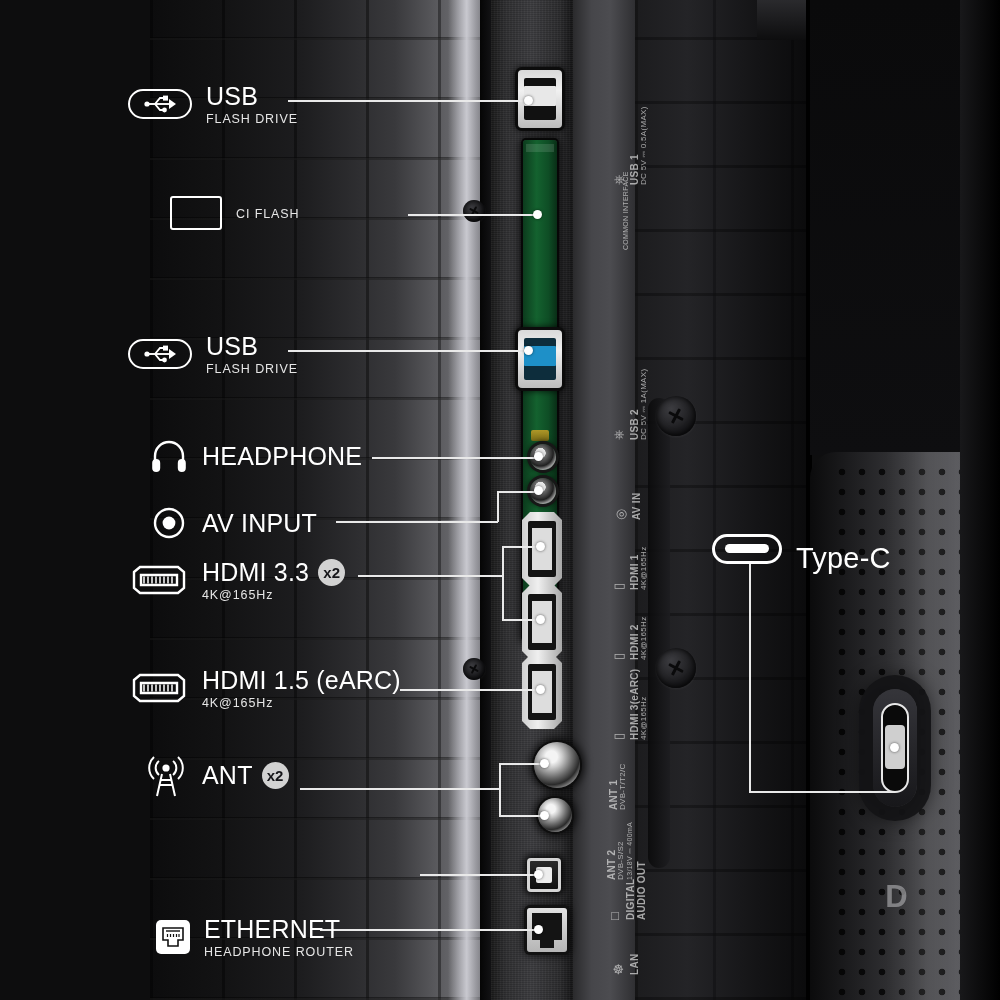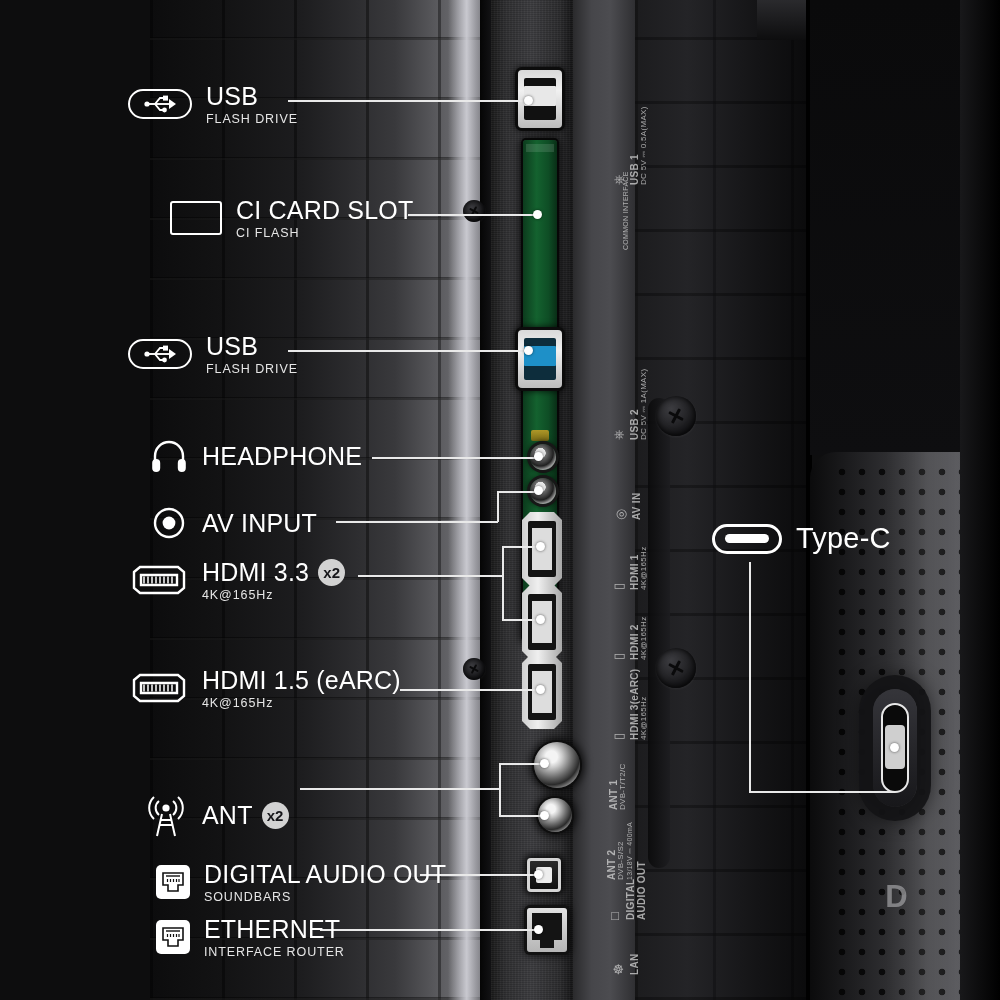--- a/index.html
+++ b/index.html
@@ -513,23 +513,20 @@
         </div>
       <div class="sub">FLASH DRIVE</div>
     </div>
   </div>
 
   <div class="callout" style="left:170px; top:196px;">
     <div class="co-icon">
       <div class="ic-rect"></div>
     </div>
     <div class="co-text">
-      <div class="title">
-          <span>CI CARD SLOT</span>
-        </div>
       <div class="sub">CI FLASH</div>
     </div>
   </div>
 
   <div class="callout" style="left:128px; top:332px;">
     <div class="co-icon">
       <div class="ic-pill">
         <svg width="34" height="18" viewBox="0 0 34 18" fill="none" stroke="#fff" stroke-width="1.9">
           <circle cx="4" cy="9" r="2.6" fill="#fff" stroke="none"></circle>
           <path d="M4 9 H27"></path>
@@ -604,81 +601,64 @@
       </svg>
     </div>
     <div class="co-text">
       <div class="title">
           <span>HDMI 1.5 (eARC)</span>
         </div>
       <div class="sub">4K@165Hz</div>
     </div>
   </div>
 
-  <div class="callout" style="left:144px; top:792px;">
+  <div class="callout" style="left:144px; top:752px;">
     <div class="co-icon">
       <svg width="44" height="46" viewBox="0 0 44 46" fill="none" stroke="#fff" stroke-width="2">
         <circle cx="22" cy="16" r="3.6" fill="#fff" stroke="none"></circle>
         <path d="M15 23 A9 9 0 0 1 15 9"></path>
         <path d="M29 9 A9 9 0 0 1 29 23"></path>
         <path d="M10 27 A15 15 0 0 1 10 5"></path>
         <path d="M34 5 A15 15 0 0 1 34 27"></path>
         <path d="M18 22 L13 44 M26 22 L31 44 M15.5 33 H28.5 M17 28 H27"></path>
       </svg>
     </div>
     <div class="co-text">
       <div class="title">
         <span>ANT</span>
         <span class="badge">x2</span>
       </div>
     </div>
   </div>
 
-  <div class="callout" style="left:156px; top:860px;">
+
+  <div class="callout" style="left:156px; top:915px;">
     <div class="co-icon">
       <div class="ic-sq">
         <svg width="24" height="22" viewBox="0 0 24 22" fill="none" stroke="#000" stroke-width="1.6">
           <path d="M2 2 H22 V14 H17 V20 H7 V14 H2 Z" fill="#fff" stroke="#111"></path>
           <path d="M5 5 H19" stroke="#111" stroke-width="1.4"></path>
           <path d="M6.5 8 V11 M9.5 8 V11 M12.5 8 V11 M15.5 8 V11 M18 8 V11" stroke="#111" stroke-width="1.2"></path>
         </svg>
       </div>
     </div>
     <div class="co-text">
       <div class="title">
-          <span>DIGITAL AUDIO OUT</span>
-        </div>
-      <div class="sub">SOUNDBARS</div>
-    </div>
-  </div>
-
-  <div class="callout" style="left:156px; top:915px;">
-    <div class="co-icon">
-      <div class="ic-sq">
-        <svg width="24" height="22" viewBox="0 0 24 22" fill="none" stroke="#000" stroke-width="1.6">
-          <path d="M2 2 H22 V14 H17 V20 H7 V14 H2 Z" fill="#fff" stroke="#111"></path>
-          <path d="M5 5 H19" stroke="#111" stroke-width="1.4"></path>
-          <path d="M6.5 8 V11 M9.5 8 V11 M12.5 8 V11 M15.5 8 V11 M18 8 V11" stroke="#111" stroke-width="1.2"></path>
-        </svg>
-      </div>
-    </div>
-    <div class="co-text">
-      <div class="title">
           <span>ETHERNET</span>
         </div>
-      <div class="sub">INTERFACE ROUTER</div>
+      <div class="sub">HEADPHONE ROUTER</div>
     </div>
   </div>
 
   <div class="callout" style="left:712px; top:522px;">
     <div class="co-icon">
       <div style="width:70px;height:30px;border:3px solid #fff;border-radius:15px;display:flex;align-items:center;justify-content:center;">
         <div style="width:44px;height:9px;background:#fff;border-radius:5px;"></div>
       </div>
     </div>
     <div class="co-text">
-      <div class="title" style="font-size:29px;">
+      <div class="title" style="font-size:29px;margin-top:20px;">
           <span>Type-C</span>
         </div>
     </div>
   </div>
 
 </div>
 
 </body></html>

